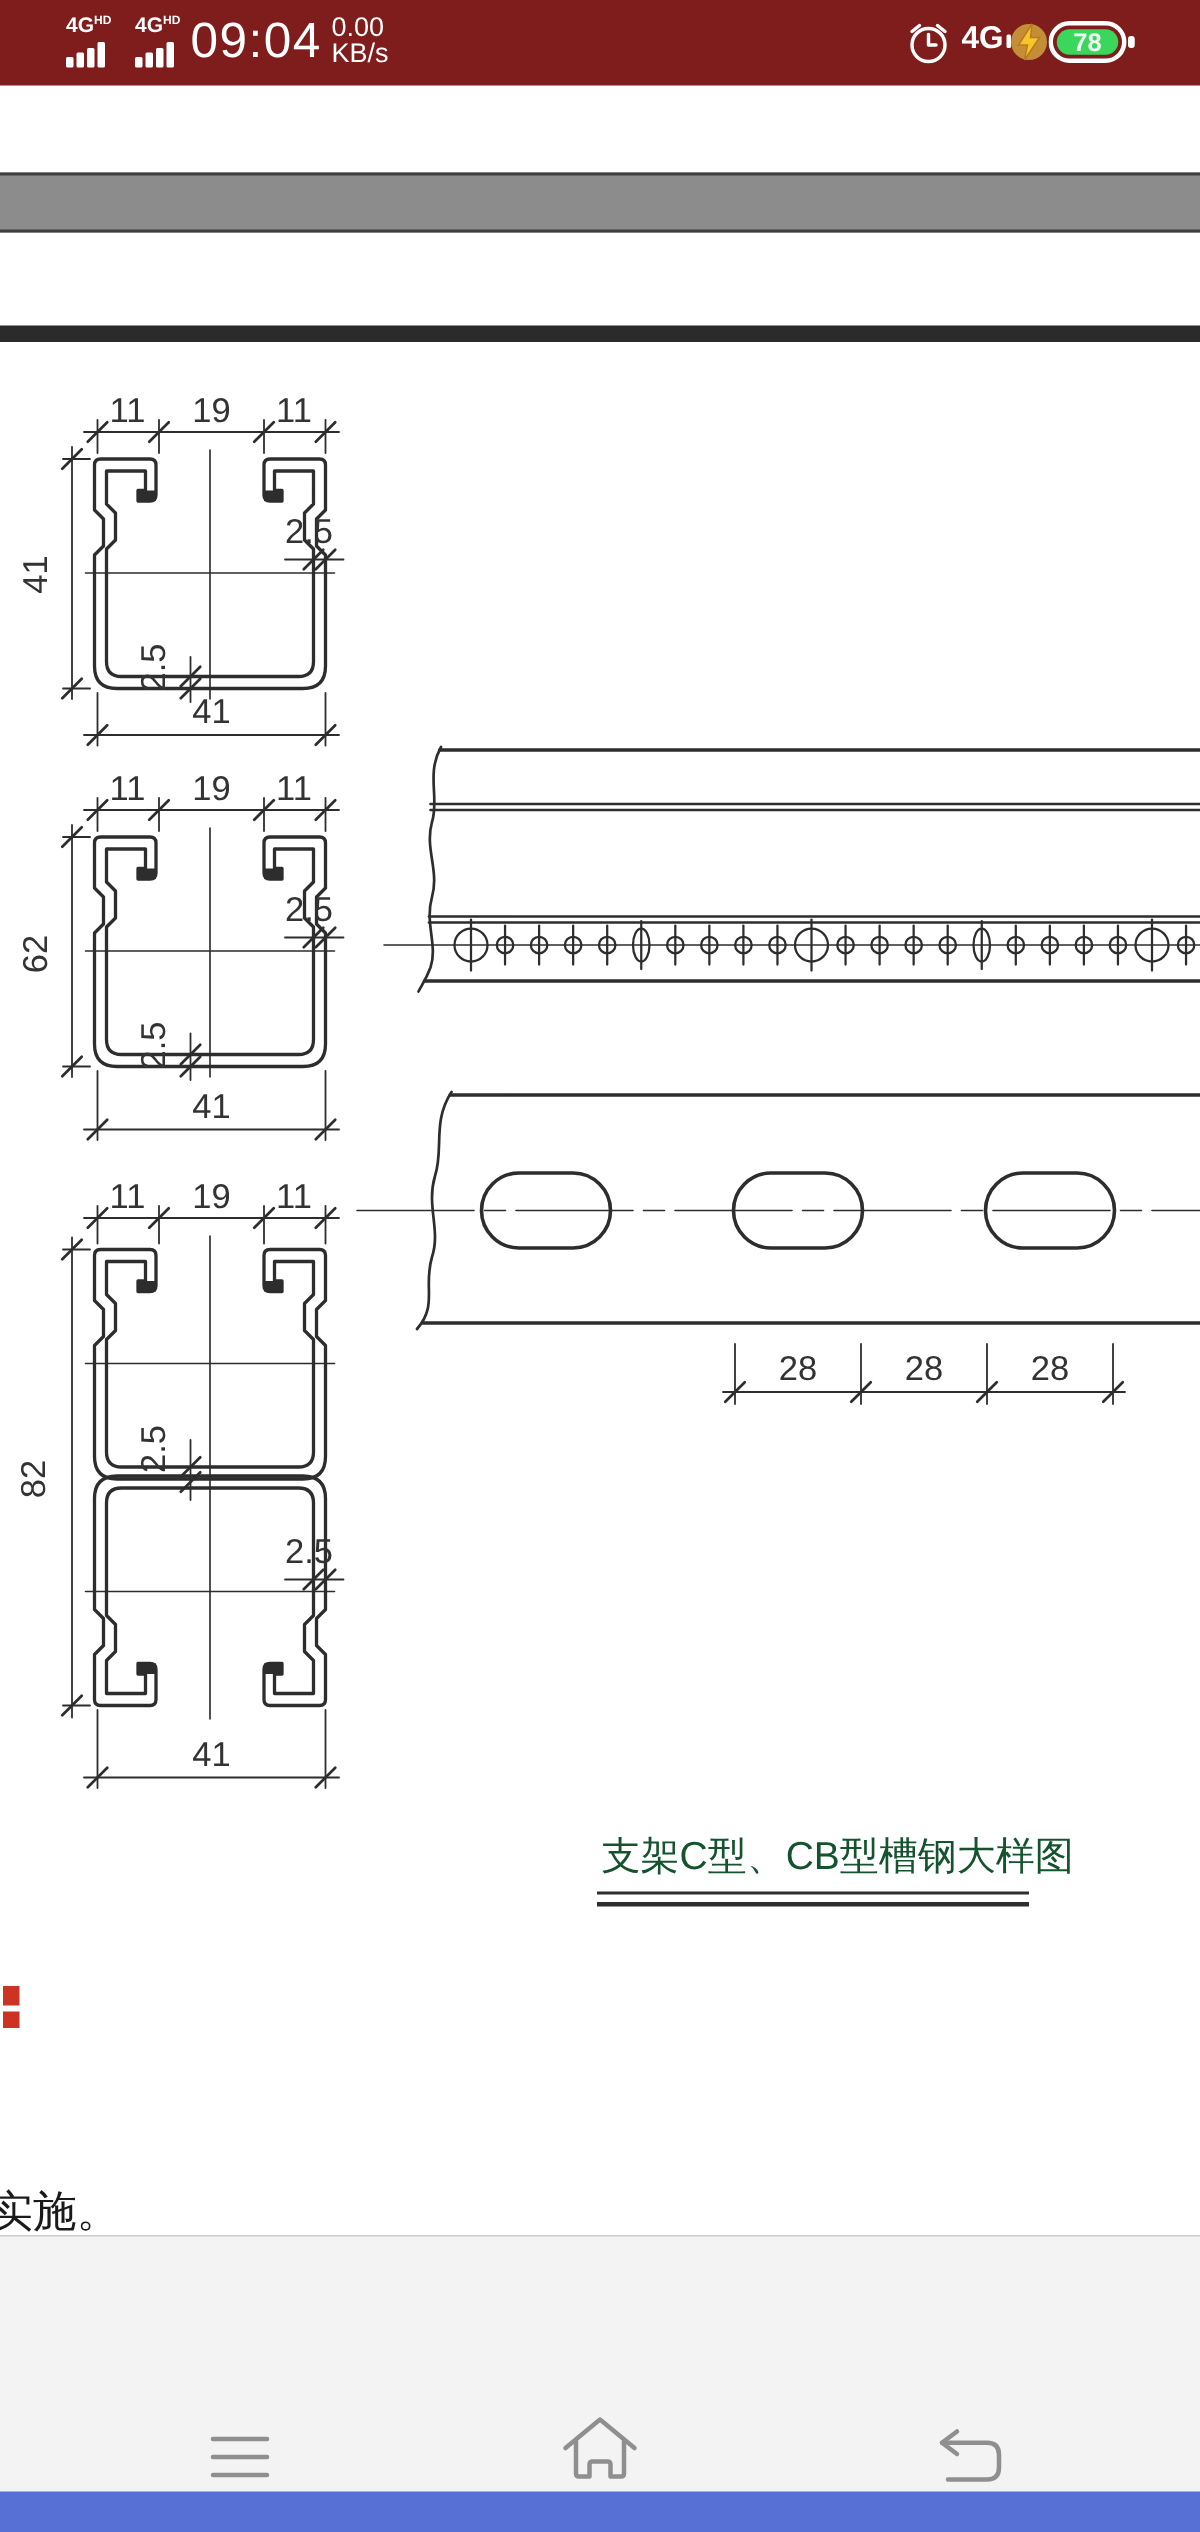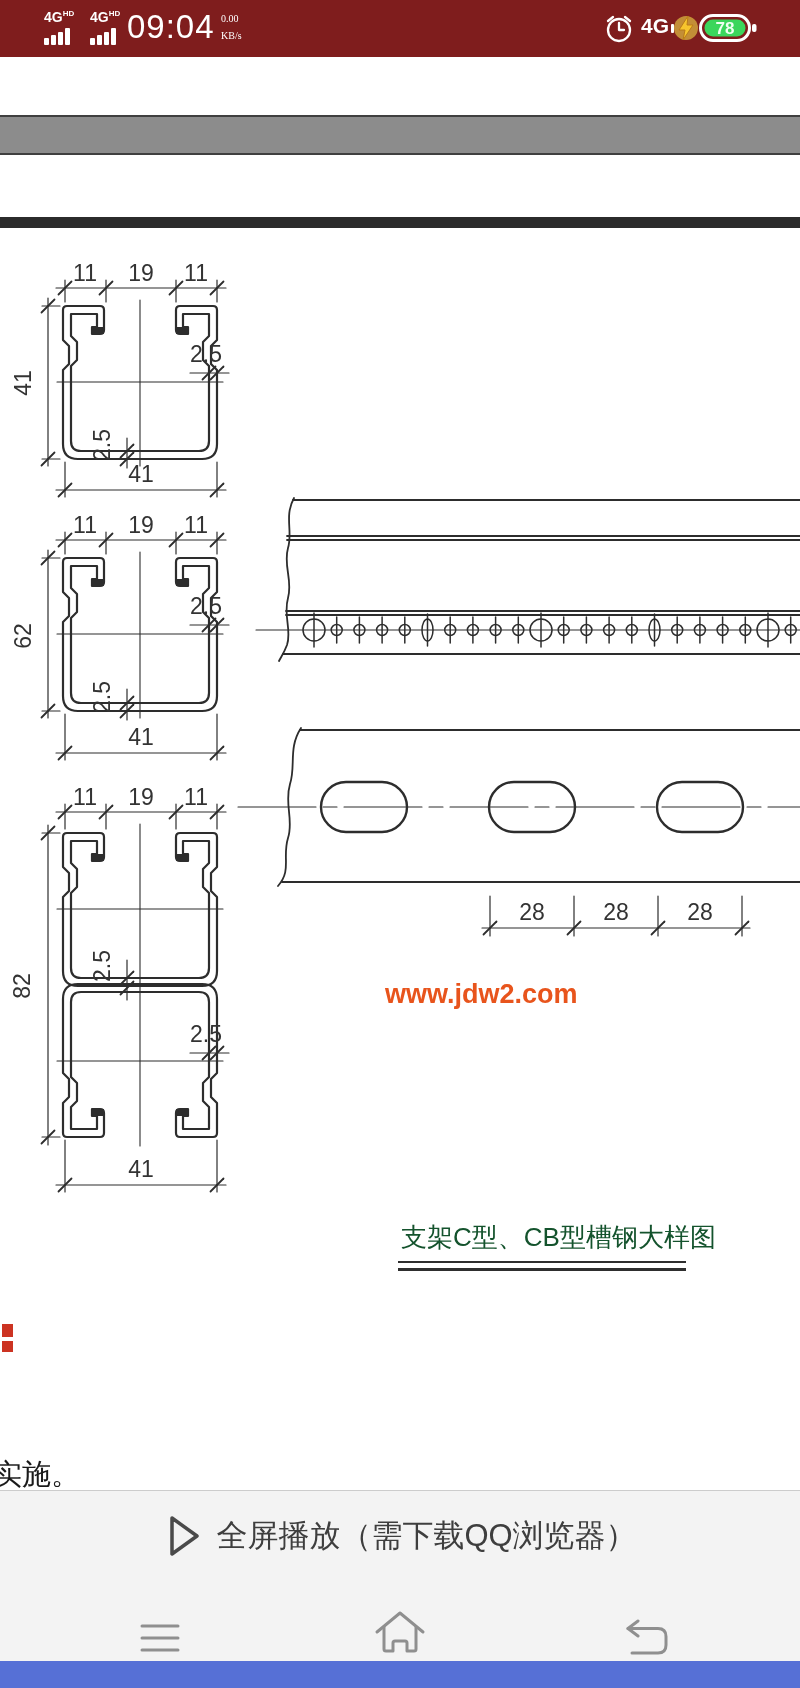--- a/index.html
+++ b/index.html
@@ -10,21 +10,21 @@
   .status{position:absolute;left:0;top:0;width:800px;height:57px;background:#7f1d1d;color:#fff;padding-left:16px;}
   .sig{position:absolute;top:7px;display:flex;flex-direction:column;align-items:flex-start;}
   .sig1{left:44px}.sig2{left:90px}
   .sig-label{font-size:14px;font-weight:bold;line-height:13px;}
   .sig-label sup{font-size:8px;font-weight:bold;}
   .bars{display:flex;align-items:flex-end;gap:2px;height:18px;margin-top:3px;}
   .bars i{display:block;width:5px;background:#fff;border-radius:1px;}
   .bars i:nth-child(1){height:7px}.bars i:nth-child(2){height:10px}
   .bars i:nth-child(3){height:13px}.bars i:nth-child(4){height:17px}
   .time{position:absolute;left:127px;top:8px;font-size:33px;font-weight:400;letter-spacing:1px;text-align:center;}
-  .speed{position:absolute;left:221px;top:10px;font-size:10px;line-height:17px;font-family:Liberation Serif, serif;}
+  .speed{position:absolute;left:221px;top:10px;font-size:18px;line-height:17px;}
   .alarm{position:absolute;left:604px;top:14px;}
   .altnet{position:absolute;left:641px;top:14px;font-size:21px;font-weight:bold;}
   .altnet .nbar{display:inline-block;width:3px;height:9px;background:#fff;margin-left:2px;border-radius:1px;}
   .bolt{position:absolute;left:672px;top:13px;}
   .batt{position:absolute;left:699px;top:14px;}
 
   
   .band-gray{position:absolute;left:0;top:115px;width:800px;height:40px;background:#8c8c8c;
              border-top:2px solid #3f3f3f;border-bottom:2px solid #3f3f3f;box-sizing:border-box;}
   .band-dark{position:absolute;left:0;top:217px;width:800px;height:11px;background:#2b2b2b;}
@@ -318,36 +318,29 @@
           <use href="#tk" x="574" y="928"></use>
         <use href="#tk" x="658" y="928"></use>
           <use href="#tk" x="742" y="928"></use>
       </g>
       <text class="dim" x="532" y="920">28</text>
       <text class="dim" x="616" y="920">28</text>
       <text class="dim" x="700" y="920">28</text>
     </g>
   </svg>
 
-  <div class="wm">www.jdw2.com</div>
   <div class="cad-title">支架C型、CB型槽钢大样图</div>
   <div class="ul1"></div>
   <div class="ul2"></div>
 
   <div class="red-frag-a"></div>
   <div class="red-frag-b"></div>
   <div class="partial-text">实施。</div>
 
   <div class="panel">
-    <div class="play-row">
-      <svg width="40" height="46">
-        <path d="M9,5 L34,23 L9,41 Z" fill="none" stroke="#4a4a4a" stroke-width="3.5" stroke-linejoin="round"></path>
-      </svg>
-      <span class="play-label">全屏播放（需下载QQ浏览器）</span>
-    </div>
 
     <svg class="nav-menu" width="44" height="36">
       <g stroke="#8f8f8f" stroke-width="3" stroke-linecap="round" fill="none">
         <line x1="4" y1="5" x2="40" y2="5"></line>
           <line x1="4" y1="17" x2="40" y2="17"></line>
           <line x1="4" y1="29" x2="40" y2="29"></line>
       </g>
     </svg>
     <svg class="nav-home" width="52" height="46">
       <g stroke="#8f8f8f" stroke-width="3" fill="none" stroke-linecap="round" stroke-linejoin="round">

